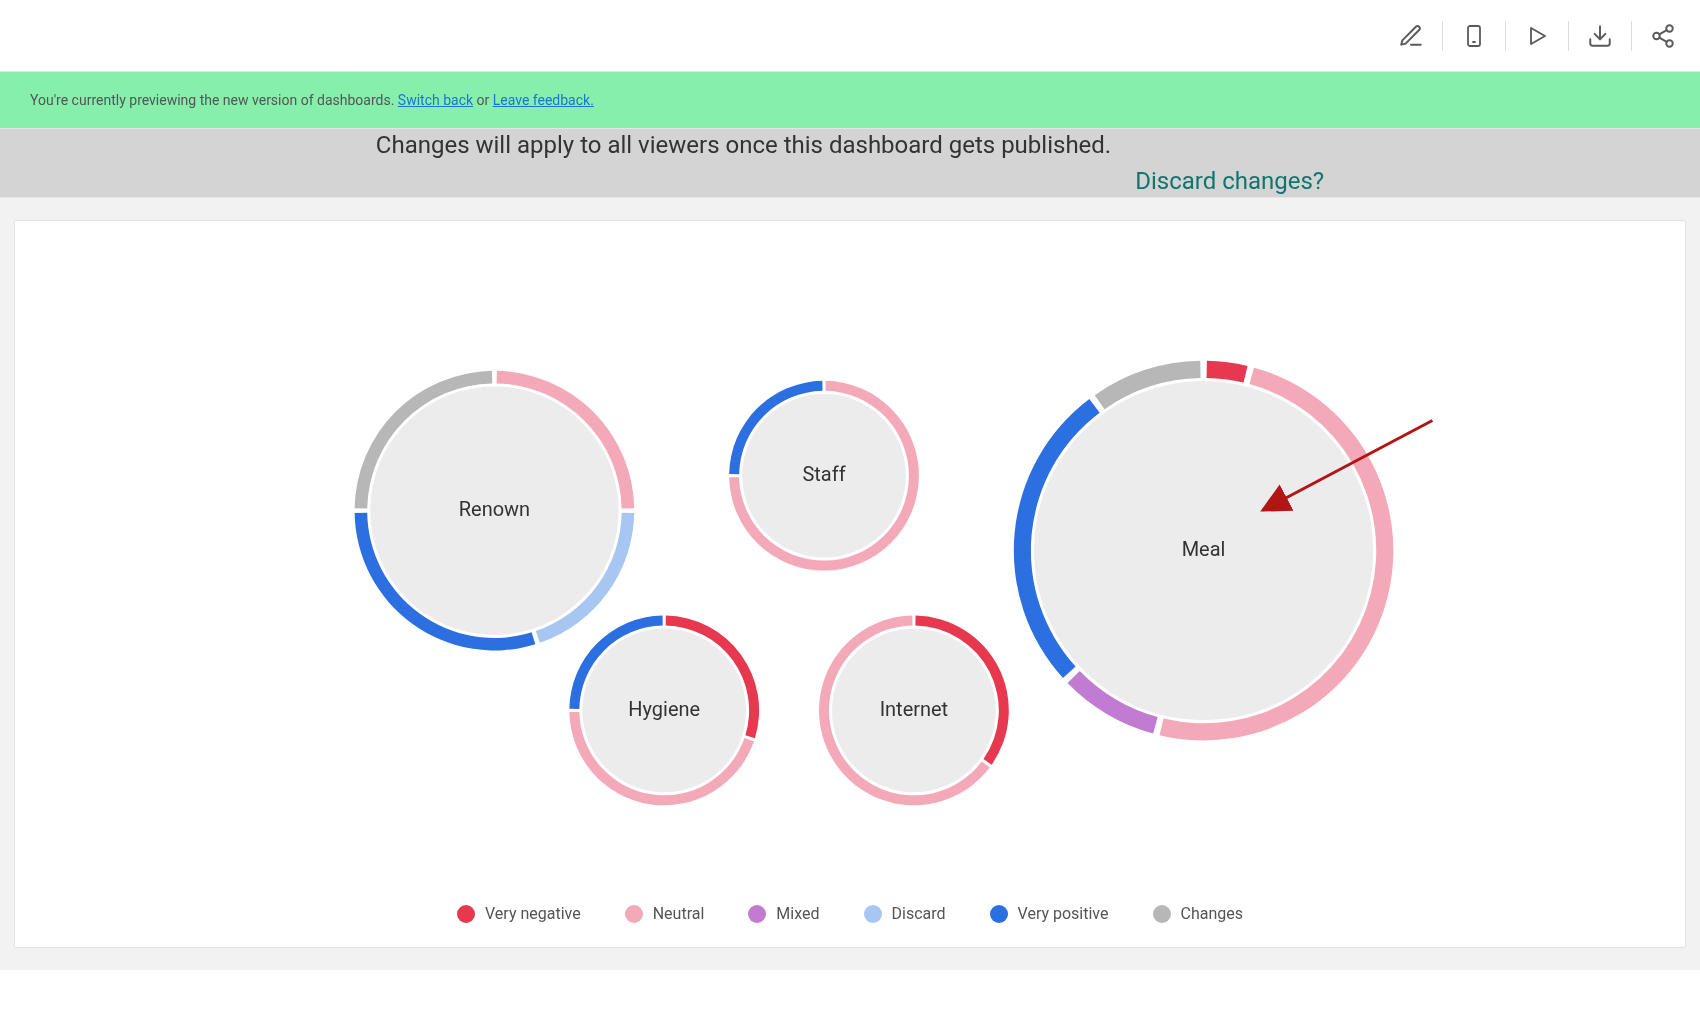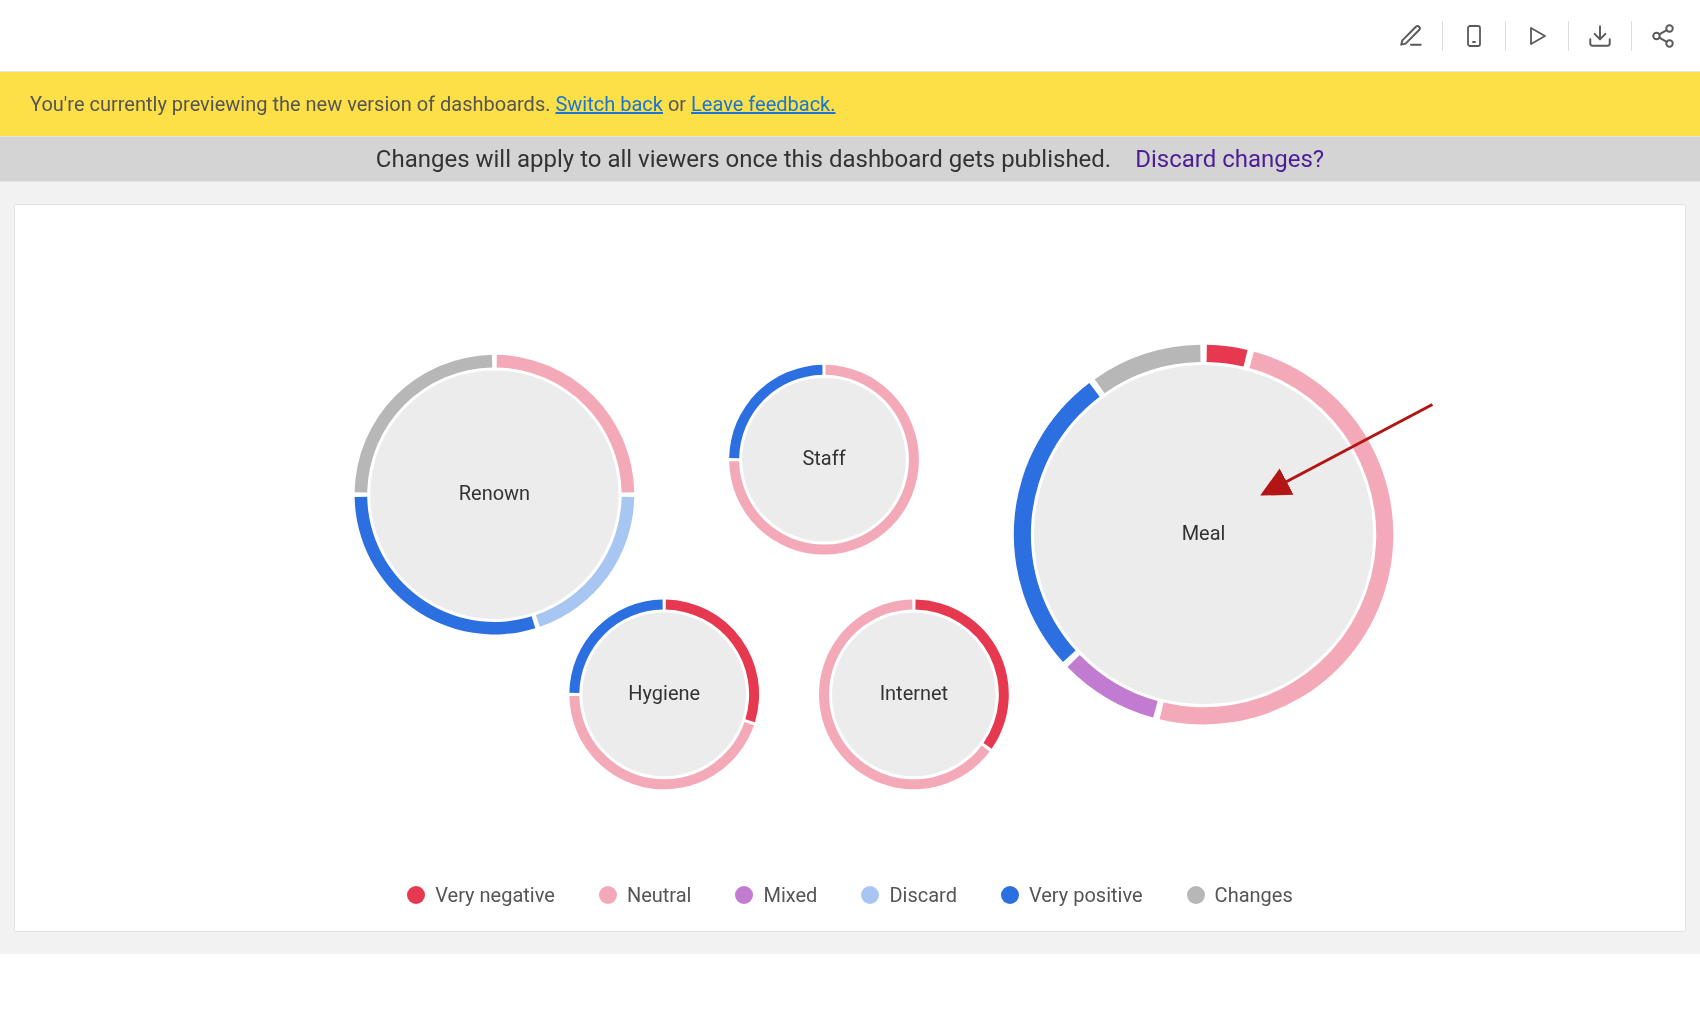--- a/index.html
+++ b/index.html
@@ -26,36 +26,36 @@
     width: 34px; height: 34px;
     display: flex; align-items: center; justify-content: center;
     color: #5a5a5a;
     cursor: pointer;
     border-radius: 4px;
   }
 
   .banner-preview {
     padding: 20px 30px;
     color: #555;
-    font-size: 20px;
-    background: #fde047;
+    font-size: 14px;
+    background: #86efac;
   }
   .banner-preview a { color: #1976d2; text-decoration: underline; }
   .banner-gray {
     background: #d4d4d4;
-    padding: 8px 30px;
+    padding: 2px 30px;
     font-size: 24px;
     color: #333;
     border-top: 1px solid #e5e5e5;
     border-bottom: 1px solid #e5e5e5;
     display: flex;
     justify-content: center;
     gap: 24px;
   }
-  .banner-gray a { color: #4c1d95; text-decoration: none; }
+  .banner-gray a { color: #0f766e; text-decoration: none; margin-top: 36px; }
 
   .page-body {
     background: #f2f2f2;
     padding: 22px 14px;
   }
   .card {
     background: #fff;
     border: 1px solid #e2e2e2;
     border-radius: 2px;
     height: 728px;
@@ -71,21 +71,21 @@
     text-anchor: middle;
     dominant-baseline: middle;
   }
   .legend {
     position: absolute;
     left: 0; right: 0;
     bottom: 24px;
     display: flex;
     justify-content: center;
     gap: 44px;
-    font-size: 20px;
+    font-size: 16px;
     color: #555;
   }
   .legend .item { display: flex; align-items: center; gap: 10px; }
   .legend .swatch { width: 18px; height: 18px; border-radius: 50%; }
 
   .arrow {
     position: absolute;
     pointer-events: none;
   }
 </style>

